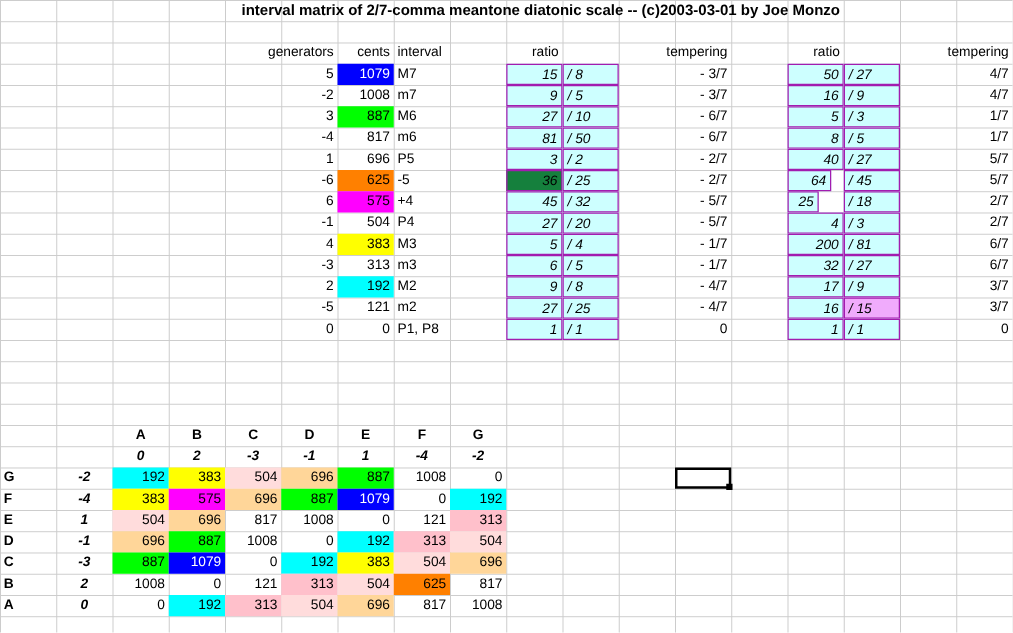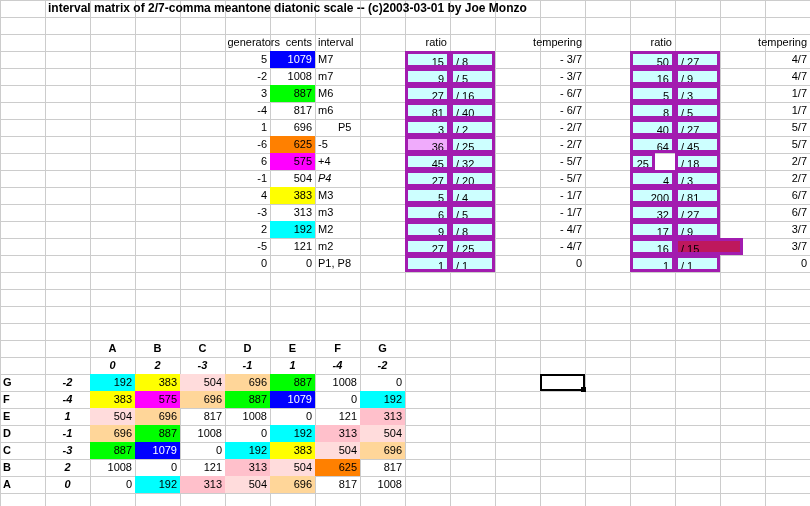--- a/index.html
+++ b/index.html
@@ -30,21 +30,21 @@
     line-height: 17px;
     padding: 0 3px;
     overflow: hidden;
     white-space: nowrap;
   }
   .right { text-align: right; }
   .center { text-align: center; }
   .bold { font-weight: bold; }
   .italic { font-style: italic; }
   .title { font-weight: bold; font-size: 12px; }
-  .b-box { border: 3px solid #a21caf; }
+  .b-box { border: 1px solid #a21caf; font-style: italic; }
   .selection-box {
     position: absolute;
     border: 2px solid #000;
     background: transparent;
     pointer-events: none;
   }
   .selection-handle {
     position: absolute;
     width: 5px;
     height: 5px;
@@ -52,48 +52,48 @@
     right: -3px;
     bottom: -3px;
   }
 </style>
 </head>
 <body>
 
 <div class="grid"></div>
 
 <div id="content">
-    <div class="cell title" style="left: 45px; top: 0px; width: 630px;">interval matrix of 2/7-comma meantone diatonic scale -- (c)2003-03-01 by Joe Monzo</div>
-    <div class="cell right" style="left: 180px; top: 34px; width: 90px; margin-left: 13px;">generators</div>
+    <div class="cell title" style="left: 45px; top: 0px; width: 630px; text-align: right;">interval matrix of 2/7-comma meantone diatonic scale -- (c)2003-03-01 by Joe Monzo</div>
+    <div class="cell right" style="left: 180px; top: 34px; width: 90px;">generators</div>
     <div class="cell right" style="left: 270px; top: 34px; width: 45px;">cents</div>
     <div class="cell" style="left: 315px; top: 34px; width: 45px;">interval</div>
     <div class="cell right" style="left: 225px; top: 51px; width: 45px;">5</div>
     <div class="cell right" style="left: 270px; top: 51px; width: 45px; background: rgb(0, 0, 255); color: rgb(255, 255, 255);">1079</div>
     <div class="cell" style="left: 315px; top: 51px; width: 90px;">M7</div>
     <div class="cell right" style="left: 225px; top: 68px; width: 45px;">-2</div>
     <div class="cell right" style="left: 270px; top: 68px; width: 45px; color: rgb(0, 0, 0);">1008</div>
     <div class="cell" style="left: 315px; top: 68px; width: 90px;">m7</div>
     <div class="cell right" style="left: 225px; top: 85px; width: 45px;">3</div>
     <div class="cell right" style="left: 270px; top: 85px; width: 45px; background: rgb(0, 255, 0); color: rgb(0, 0, 0);">887</div>
     <div class="cell" style="left: 315px; top: 85px; width: 90px;">M6</div>
     <div class="cell right" style="left: 225px; top: 102px; width: 45px;">-4</div>
     <div class="cell right" style="left: 270px; top: 102px; width: 45px; color: rgb(0, 0, 0);">817</div>
     <div class="cell" style="left: 315px; top: 102px; width: 90px;">m6</div>
     <div class="cell right" style="left: 225px; top: 119px; width: 45px;">1</div>
     <div class="cell right" style="left: 270px; top: 119px; width: 45px; color: rgb(0, 0, 0);">696</div>
-    <div class="cell" style="left: 315px; top: 119px; width: 90px; margin-left: 20px;">P5</div>
+    <div class="cell" style="left: 315px; top: 119px; width: 90px;">P5</div>
     <div class="cell right" style="left: 225px; top: 136px; width: 45px;">-6</div>
     <div class="cell right" style="left: 270px; top: 136px; width: 45px; background: rgb(255, 128, 0); color: rgb(0, 0, 0);">625</div>
     <div class="cell" style="left: 315px; top: 136px; width: 90px;">-5</div>
     <div class="cell right" style="left: 225px; top: 153px; width: 45px;">6</div>
     <div class="cell right" style="left: 270px; top: 153px; width: 45px; background: rgb(255, 0, 255); color: rgb(0, 0, 0);">575</div>
     <div class="cell" style="left: 315px; top: 153px; width: 90px;">+4</div>
     <div class="cell right" style="left: 225px; top: 170px; width: 45px;">-1</div>
     <div class="cell right" style="left: 270px; top: 170px; width: 45px; color: rgb(0, 0, 0);">504</div>
-    <div class="cell" style="left: 315px; top: 170px; width: 90px; font-style: italic;">P4</div>
+    <div class="cell" style="left: 315px; top: 170px; width: 90px;">P4</div>
     <div class="cell right" style="left: 225px; top: 187px; width: 45px;">4</div>
     <div class="cell right" style="left: 270px; top: 187px; width: 45px; background: rgb(255, 255, 0); color: rgb(0, 0, 0);">383</div>
     <div class="cell" style="left: 315px; top: 187px; width: 90px;">M3</div>
     <div class="cell right" style="left: 225px; top: 204px; width: 45px;">-3</div>
     <div class="cell right" style="left: 270px; top: 204px; width: 45px; color: rgb(0, 0, 0);">313</div>
     <div class="cell" style="left: 315px; top: 204px; width: 90px;">m3</div>
     <div class="cell right" style="left: 225px; top: 221px; width: 45px;">2</div>
     <div class="cell right" style="left: 270px; top: 221px; width: 45px; background: rgb(0, 255, 255); color: rgb(0, 0, 0);">192</div>
     <div class="cell" style="left: 315px; top: 221px; width: 90px;">M2</div>
     <div class="cell right" style="left: 225px; top: 238px; width: 45px;">-5</div>
@@ -104,29 +104,29 @@
     <div class="cell" style="left: 315px; top: 255px; width: 90px;">P1, P8</div>
     <div class="cell right" style="left: 405px; top: 34px; width: 45px;">ratio</div>
     <div class="cell right" style="left: 495px; top: 34px; width: 90px;">tempering</div>
     <div class="cell right b-box" style="left: 405px; top: 51px; width: 45px; background: rgb(205, 255, 255);">15</div>
     <div class="cell b-box" style="left: 450px; top: 51px; width: 45px; background: rgb(205, 255, 255);">/ 8</div>
     <div class="cell right" style="left: 495px; top: 51px; width: 90px;">- 3/7</div>
     <div class="cell right b-box" style="left: 405px; top: 68px; width: 45px; background: rgb(205, 255, 255);">9</div>
     <div class="cell b-box" style="left: 450px; top: 68px; width: 45px; background: rgb(205, 255, 255);">/ 5</div>
     <div class="cell right" style="left: 495px; top: 68px; width: 90px;">- 3/7</div>
     <div class="cell right b-box" style="left: 405px; top: 85px; width: 45px; background: rgb(205, 255, 255);">27</div>
-    <div class="cell b-box" style="left: 450px; top: 85px; width: 45px; background: rgb(205, 255, 255);">/ 16</div>
+    <div class="cell b-box" style="left: 450px; top: 85px; width: 45px; background: rgb(205, 255, 255);">/ 10</div>
     <div class="cell right" style="left: 495px; top: 85px; width: 90px;">- 6/7</div>
     <div class="cell right b-box" style="left: 405px; top: 102px; width: 45px; background: rgb(205, 255, 255);">81</div>
-    <div class="cell b-box" style="left: 450px; top: 102px; width: 45px; background: rgb(205, 255, 255);">/ 40</div>
+    <div class="cell b-box" style="left: 450px; top: 102px; width: 45px; background: rgb(205, 255, 255);">/ 50</div>
     <div class="cell right" style="left: 495px; top: 102px; width: 90px;">- 6/7</div>
     <div class="cell right b-box" style="left: 405px; top: 119px; width: 45px; background: rgb(205, 255, 255);">3</div>
     <div class="cell b-box" style="left: 450px; top: 119px; width: 45px; background: rgb(205, 255, 255);">/ 2</div>
     <div class="cell right" style="left: 495px; top: 119px; width: 90px;">- 2/7</div>
-    <div class="cell right b-box" style="left: 405px; top: 136px; width: 45px; background: #f0abfc;">36</div>
+    <div class="cell right b-box" style="left: 405px; top: 136px; width: 45px; background: #15803d;">36</div>
     <div class="cell b-box" style="left: 450px; top: 136px; width: 45px; background: rgb(205, 255, 255);">/ 25</div>
     <div class="cell right" style="left: 495px; top: 136px; width: 90px;">- 2/7</div>
     <div class="cell right b-box" style="left: 405px; top: 153px; width: 45px; background: rgb(205, 255, 255);">45</div>
     <div class="cell b-box" style="left: 450px; top: 153px; width: 45px; background: rgb(205, 255, 255);">/ 32</div>
     <div class="cell right" style="left: 495px; top: 153px; width: 90px;">- 5/7</div>
     <div class="cell right b-box" style="left: 405px; top: 170px; width: 45px; background: rgb(205, 255, 255);">27</div>
     <div class="cell b-box" style="left: 450px; top: 170px; width: 45px; background: rgb(205, 255, 255);">/ 20</div>
     <div class="cell right" style="left: 495px; top: 170px; width: 90px;">- 5/7</div>
     <div class="cell right b-box" style="left: 405px; top: 187px; width: 45px; background: rgb(205, 255, 255);">5</div>
     <div class="cell b-box" style="left: 450px; top: 187px; width: 45px; background: rgb(205, 255, 255);">/ 4</div>
@@ -153,40 +153,40 @@
     <div class="cell right" style="left: 720px; top: 68px; width: 90px;">4/7</div>
     <div class="cell right b-box" style="left: 630px; top: 85px; width: 45px; background: rgb(205, 255, 255);">5</div>
     <div class="cell b-box" style="left: 675px; top: 85px; width: 45px; background: rgb(205, 255, 255);">/ 3</div>
     <div class="cell right" style="left: 720px; top: 85px; width: 90px;">1/7</div>
     <div class="cell right b-box" style="left: 630px; top: 102px; width: 45px; background: rgb(205, 255, 255);">8</div>
     <div class="cell b-box" style="left: 675px; top: 102px; width: 45px; background: rgb(205, 255, 255);">/ 5</div>
     <div class="cell right" style="left: 720px; top: 102px; width: 90px;">1/7</div>
     <div class="cell right b-box" style="left: 630px; top: 119px; width: 45px; background: rgb(205, 255, 255);">40</div>
     <div class="cell b-box" style="left: 675px; top: 119px; width: 45px; background: rgb(205, 255, 255);">/ 27</div>
     <div class="cell right" style="left: 720px; top: 119px; width: 90px;">5/7</div>
-    <div class="cell right b-box" style="left: 630px; top: 136px; width: 45px; background: rgb(205, 255, 255);">64</div>
+    <div class="cell right b-box" style="left: 630px; top: 136px; width: 35px; background: rgb(205, 255, 255);">64</div>
     <div class="cell b-box" style="left: 675px; top: 136px; width: 45px; background: rgb(205, 255, 255);">/ 45</div>
     <div class="cell right" style="left: 720px; top: 136px; width: 90px;">5/7</div>
     <div class="cell right b-box" style="left: 630px; top: 153px; width: 25px; background: rgb(205, 255, 255);">25</div>
     <div class="cell b-box" style="left: 675px; top: 153px; width: 45px; background: rgb(205, 255, 255);">/ 18</div>
     <div class="cell right" style="left: 720px; top: 153px; width: 90px;">2/7</div>
     <div class="cell right b-box" style="left: 630px; top: 170px; width: 45px; background: rgb(205, 255, 255);">4</div>
     <div class="cell b-box" style="left: 675px; top: 170px; width: 45px; background: rgb(205, 255, 255);">/ 3</div>
     <div class="cell right" style="left: 720px; top: 170px; width: 90px;">2/7</div>
     <div class="cell right b-box" style="left: 630px; top: 187px; width: 45px; background: rgb(205, 255, 255);">200</div>
     <div class="cell b-box" style="left: 675px; top: 187px; width: 45px; background: rgb(205, 255, 255);">/ 81</div>
     <div class="cell right" style="left: 720px; top: 187px; width: 90px;">6/7</div>
     <div class="cell right b-box" style="left: 630px; top: 204px; width: 45px; background: rgb(205, 255, 255);">32</div>
     <div class="cell b-box" style="left: 675px; top: 204px; width: 45px; background: rgb(205, 255, 255);">/ 27</div>
     <div class="cell right" style="left: 720px; top: 204px; width: 90px;">6/7</div>
     <div class="cell right b-box" style="left: 630px; top: 221px; width: 45px; background: rgb(205, 255, 255);">17</div>
     <div class="cell b-box" style="left: 675px; top: 221px; width: 45px; background: rgb(205, 255, 255);">/ 9</div>
     <div class="cell right" style="left: 720px; top: 221px; width: 90px;">3/7</div>
     <div class="cell right b-box" style="left: 630px; top: 238px; width: 45px; background: rgb(205, 255, 255);">16</div>
-    <div class="cell b-box" style="left: 675px; top: 238px; width: 68px; background: #be185d;">/ 15</div>
+    <div class="cell b-box" style="left: 675px; top: 238px; width: 45px; background: #f0abfc;">/ 15</div>
     <div class="cell right" style="left: 720px; top: 238px; width: 90px;">3/7</div>
     <div class="cell right b-box" style="left: 630px; top: 255px; width: 45px; background: rgb(205, 255, 255);">1</div>
     <div class="cell b-box" style="left: 675px; top: 255px; width: 45px; background: rgb(205, 255, 255);">/ 1</div>
     <div class="cell right" style="left: 720px; top: 255px; width: 90px;">0</div>
     <div class="cell center bold" style="left: 90px; top: 340px; width: 45px;">A</div>
     <div class="cell center bold" style="left: 135px; top: 340px; width: 45px;">B</div>
     <div class="cell center bold" style="left: 180px; top: 340px; width: 45px;">C</div>
     <div class="cell center bold" style="left: 225px; top: 340px; width: 45px;">D</div>
     <div class="cell center bold" style="left: 270px; top: 340px; width: 45px;">E</div>
     <div class="cell center bold" style="left: 315px; top: 340px; width: 45px;">F</div>

